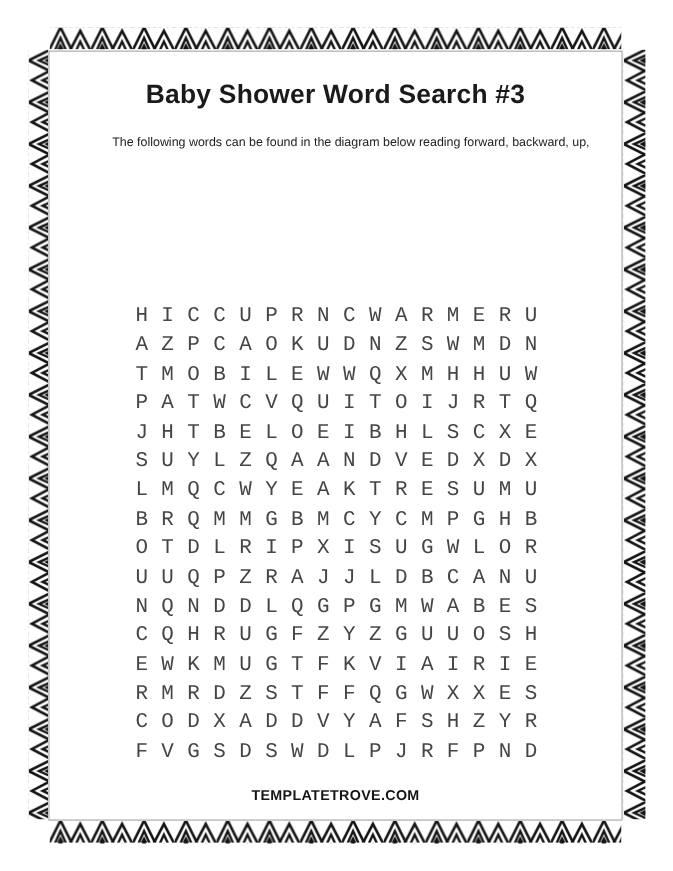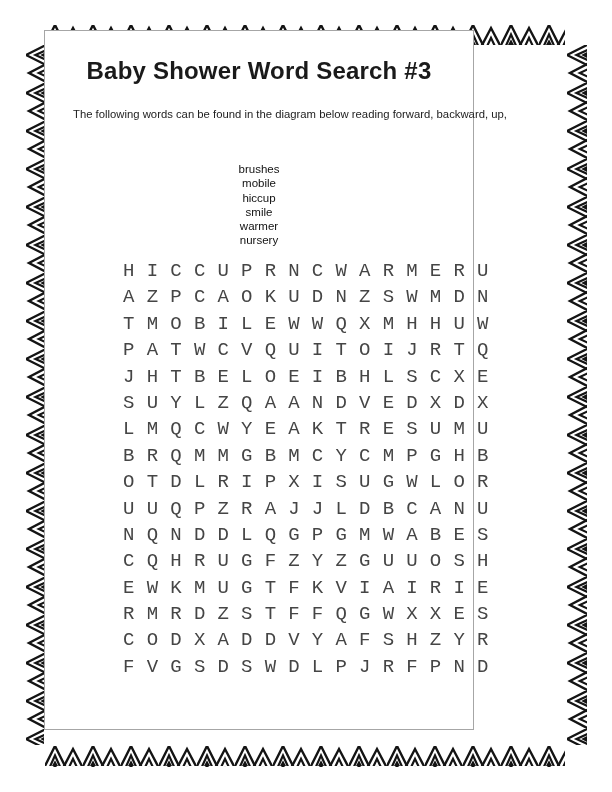--- a/index.html
+++ b/index.html
@@ -9,21 +9,21 @@
   }
   .sheet{position:absolute;inset:0;}
   
   .band{position:absolute;display:block;}
   .band-top{left:45px;top:25px;width:520px;height:20px;}
   .band-bottom{left:45px;top:746px;width:520px;height:21px;}
   .band-left{left:26px;top:45px;width:18px;height:700px;}
   .band-right{left:567px;top:45px;width:20px;height:700px;}
   
   .inner{
-    position:absolute;left:44px;top:30px;width:430px;height:700px;
+    position:absolute;left:44px;top:46px;width:522px;height:700px;
     box-sizing:border-box;border:1px solid #a6a6a6;background:#ffffff;
   }
   .page-title{
     position:absolute;top:26px;left:0;width:100%;margin:0;
     text-align:center;font-size:24px;font-weight:bold;letter-spacing:0.2px;color:#1a1a1a;
   }
   .instructions{
     position:absolute;top:74px;left:0;width:100%;
     text-align:center;font-size:11.3px;line-height:18px;color:#222;
   }
@@ -87,28 +87,20 @@
     </svg>
 
   <div class="inner">
     <h1 class="page-title">Baby Shower Word Search #3</h1>
 
     <div class="instructions">
       <div class="instr-line">The following words can be found in the diagram below reading forward, backward, up,</div>
     </div>
 
     <div class="words">
-      <ul class="word-col" id="words-col1">
-          <li>brushes</li>
-          <li>mobile</li>
-          <li>hiccup</li>
-          <li>smile</li>
-          <li>warmer</li>
-          <li>nursery</li>
-        </ul>
     </div>
 
     <div class="grid" id="grid">
         <div class="grid-row">
           <span class="grid-cell">H</span>
           <span class="grid-cell">I</span>
           <span class="grid-cell">C</span>
           <span class="grid-cell">C</span>
           <span class="grid-cell">U</span>
           <span class="grid-cell">P</span>
@@ -388,14 +380,15 @@
           <span class="grid-cell">P</span>
           <span class="grid-cell">J</span>
           <span class="grid-cell">R</span>
           <span class="grid-cell">F</span>
           <span class="grid-cell">P</span>
           <span class="grid-cell">N</span>
           <span class="grid-cell">D</span>
         </div>
       </div>
 
+    <div class="footer">TEMPLATETROVE.COM</div>
   </div>
 </div>
 
 </body></html>

